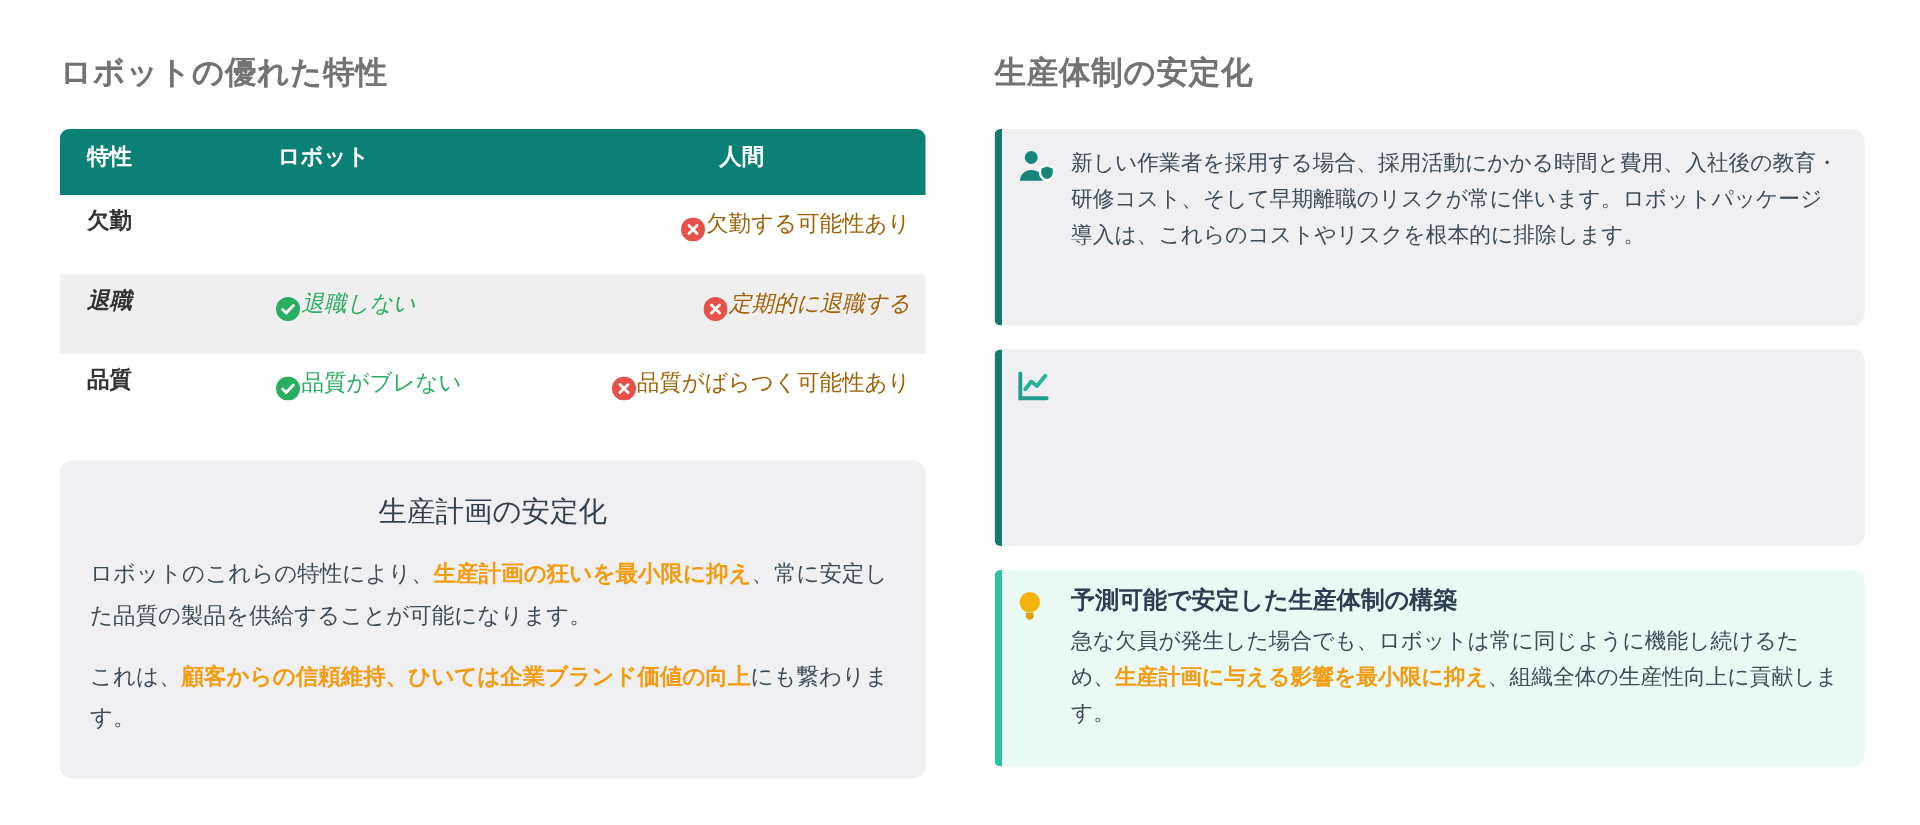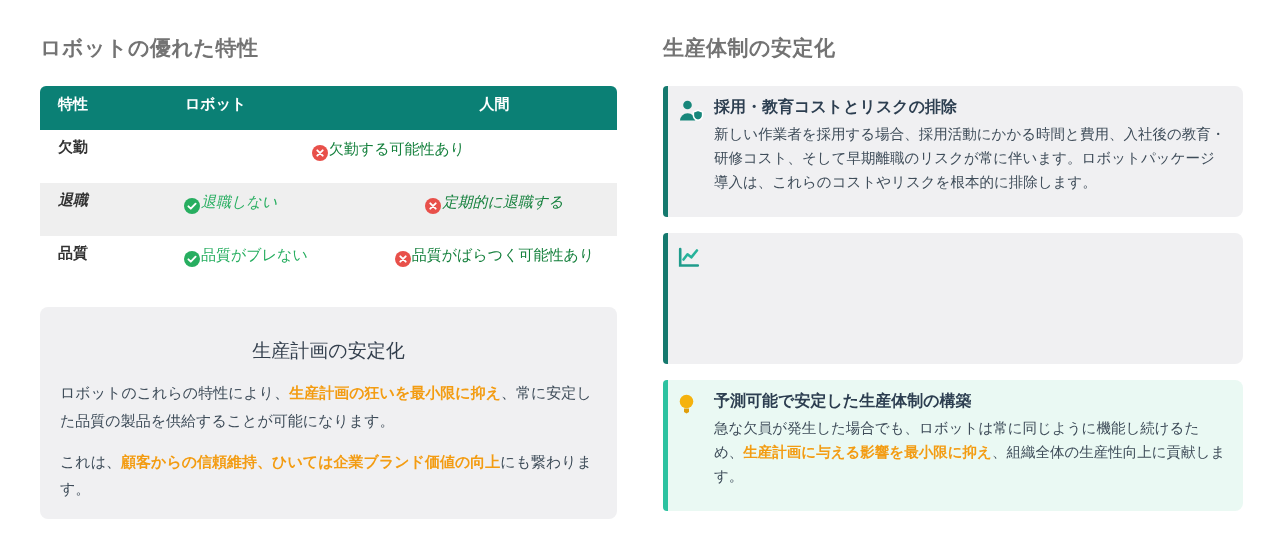--- a/index.html
+++ b/index.html
@@ -20,30 +20,30 @@
     border-radius:6px 6px 0 0; padding-top:9px; color:#ffffff;
     font-size:15px; font-weight:bold; }
   .trow { display:flex; height:53px; padding-top:8px; font-size:15px; }
   .trow.alt { background:#EFEFEF;font-style:italic; }
   .c1 { width:130px; padding-left:18px; }
   .c2 { width:212px; padding-left:14px; }
   .c3 { flex:1; text-align:center; padding-right:10px; }
   .thead .c2 { padding-left:15px; }
   .row-label { font-weight:bold; color:#333333; }
   .good { color:#27AE60; }
-  .bad  { color:#15803d; }
+  .bad  { color:#a16207;text-align:right; }
   .status-ic { display:inline-block; width:16px; height:16px;
     position:relative; top:7px; margin-right:1px; }
   .status-ic svg { display:block; }
 
   
   .summary { margin-top:18px; width:577px; height:212px;
     background:#F0F0F2; border-radius:8px; padding:21px 20px; }
   .summary h2 { font-size:19px; font-weight:normal; color:#333F4D;
-    text-align:center; margin-bottom:15px;margin-top:10px; }
+    text-align:center; margin-bottom:15px; }
   .summary p { font-size:15px; line-height:1.85; color:#3E4C59;
     margin-bottom:13px; }
   .hl { color:#F39C12; font-weight:bold; }
 
   
   .card { display:flex; width:580px; height:131px;
     background:#F0F0F2; border-left:5px solid #15796E;
     border-radius:4px 8px 8px 4px; padding:11px 16px 6px 10px;
     margin-bottom:16px; }
   .card.mint { background:#EAF9F3; border-left-color:#2CC2A0;
@@ -115,21 +115,20 @@
 
     <div class="card">
       <span class="card-icon">
         <svg viewBox="0 0 26 22" width="26" height="22">
           <circle cx="9.5" cy="5" r="4.3" fill="#17867A"></circle>
           <path d="M2 20.5a7.6 7.2 0 0 1 15.2 0z" fill="#17867A"></path>
           <path d="M20 10.2l4.6 1.8v3.2c0 2.7-2 4.4-4.6 5.1-2.6-.7-4.6-2.4-4.6-5.1V12z" fill="#17867A" stroke="#ffffff" stroke-width="1.5"></path>
         </svg>
       </span>
       <div class="card-content">
-        <h3>採用・教育コストとリスクの排除</h3>
         <p><span>新しい作業者を採用する場合、採用活動にかかる時間と費用、入社後の教育・研修コスト、そして早期離職のリスクが常に伴います。ロボットパッケージ導入は、これらのコストやリスクを根本的に排除します。</span><span class="hl"></span><span></span></p>
       </div>
     </div>
 
     <div class="card">
       <span class="card-icon">
         <svg viewBox="0 0 22 21" width="22" height="21">
           <path d="M2.2 2v16.5h17.6" stroke="#1F9C8C" stroke-width="2.6" fill="none" stroke-linecap="round"></path>
           <path d="M5.5 12.5l4-5.2 3.8 3 5.6-6.8" stroke="#27B39B" stroke-width="2.6" fill="none" stroke-linecap="round" stroke-linejoin="round"></path>
         </svg>

